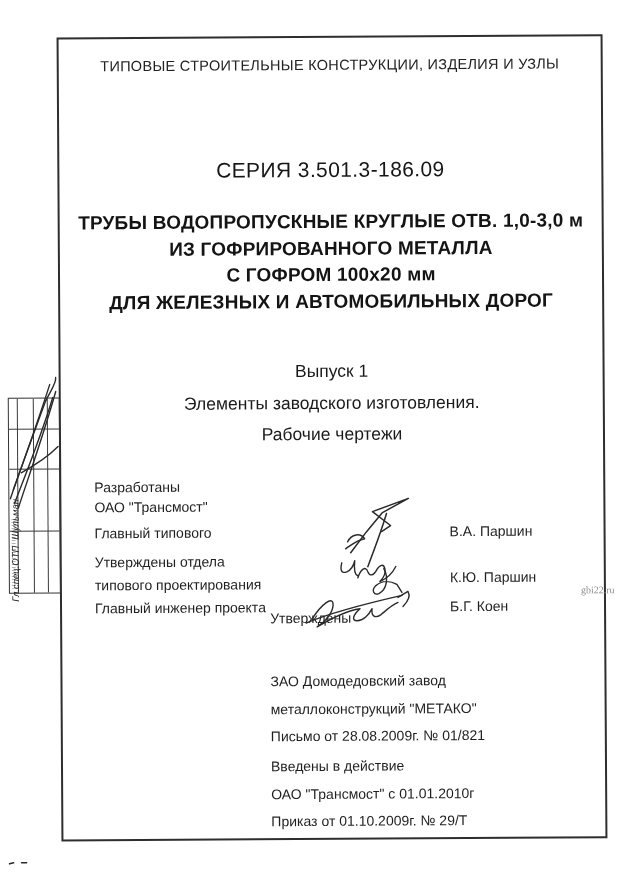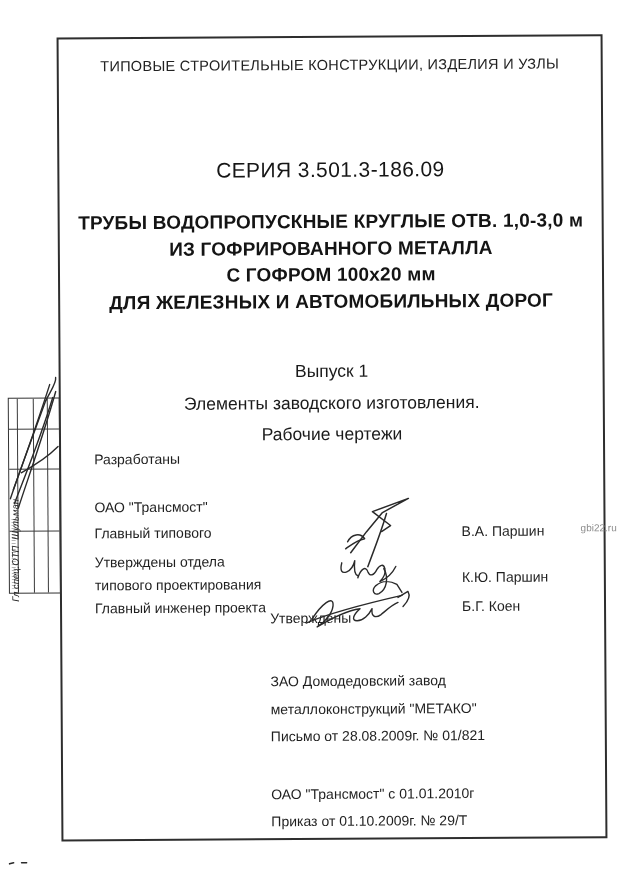--- a/index.html
+++ b/index.html
@@ -22,21 +22,21 @@
     background:#ffffff;
   }
   .abs{position:absolute;left:0;width:100%;}
   .center{text-align:center;white-space:nowrap;}
   .header-line{top:19px;font-size:14.5px;letter-spacing:.3px;color:#222;}
   .series{top:120px;font-size:21px;letter-spacing:.4px;color:#161616;}
   .main-title{top:171px;font-size:19px;font-weight:bold;line-height:26.5px;color:#141414;letter-spacing:.2px;}
   .issue{top:318px;font-size:17.5px;line-height:31.5px;color:#1a1a1a;}
   .txt{position:absolute;font-size:14px;color:#1f1f1f;white-space:nowrap;}
   .lcol{left:33px;}
-  .ncol{left:400px;text-align:center;}
+  .ncol{left:388px;text-align:center;}
   .acol{left:208px;}
   
   .stamp{
     position:absolute;left:8px;top:396px;width:52px;height:196px;
     border:1.5px solid #333;box-sizing:border-box;
   }
   .stamp .vline{position:absolute;top:0;bottom:0;width:1px;background:#3a3a3a;}
   .stamp .hline{position:absolute;left:0;right:0;height:1px;background:#3a3a3a;}
   .vtext{
     position:absolute;
@@ -44,22 +44,22 @@
     white-space:nowrap;
     transform:rotate(-90deg);
     transform-origin:left bottom;
   }
   .microtext{
     position:absolute;left:2px;top:120px;width:4px;height:70px;
     background:repeating-linear-gradient(180deg,#777 0 1px,transparent 1px 3px);
     opacity:.55;
   }
   .watermark{
-    position:absolute;left:580px;top:524px;
-    font-size:10px;color:#8d8d8d;z-index:5;
+    position:absolute;left:580px;top:586px;
+    font-size:10px;color:#8d8d8d;z-index:5;font-family:Liberation Serif, serif;
   }
   .sig-layer{position:absolute;left:0;top:0;width:620px;height:877px;z-index:4;}
   svg path, svg polyline{fill:none;stroke:#2a2a2a;stroke-linecap:round;stroke-linejoin:round;}
 </style>
 </head>
 <body>
 
 <div class="scan">
 
   <div class="sheet">
@@ -74,38 +74,39 @@
       <div>С ГОФРОМ 100х20 мм</div>
       <div>ДЛЯ ЖЕЛЕЗНЫХ И АВТОМОБИЛЬНЫХ ДОРОГ</div>
     </div>
 
     <div class="abs center issue">
       <div>Выпуск 1</div>
       <div>Элементы заводского изготовления.</div>
       <div>Рабочие чертежи</div>
     </div>
 
-    <div class="txt lcol" style="top:412px">Разработаны</div>
+    <div class="txt lcol" style="top:440px">Разработаны</div>
     <div class="txt lcol" style="top:460px">ОАО "Трансмост"</div>
 
     <div class="txt lcol" style="top:486px">Главный типового</div>
     <div class="txt ncol" style="top:486px">В.А. Паршин</div>
 
     <div class="txt lcol" style="top:515px">Утверждены отдела</div>
     <div class="txt lcol" style="top:538px">типового проектирования</div>
     <div class="txt ncol" style="top:532px">К.Ю. Паршин</div>
 
     <div class="txt lcol" style="top:561px">Главный инженер проекта</div>
     <div class="txt ncol" style="top:561px">Б.Г. Коен</div>
 
     <div class="txt acol" style="top:572px">Утверждены</div>
     <div class="txt acol" style="top:635px">ЗАО Домодедовский завод</div>
     <div class="txt acol" style="top:663px">металлоконструкций "МЕТАКО"</div>
     <div class="txt acol" style="top:690px">Письмо от 28.08.2009г. № 01/821</div>
 
+    <div class="txt acol" style="top:720px">Введены в действие</div>
     <div class="txt acol" style="top:748px">ОАО "Трансмост" с 01.01.2010г</div>
     <div class="txt acol" style="top:775px">Приказ от 01.10.2009г. № 29/Т</div>
   </div>
 
   <div class="stamp">
     <div class="vline" style="left:8px"></div>
     <div class="vline" style="left:24px"></div>
     <div class="vline" style="left:38px"></div>
     <div class="hline" style="top:30px"></div>
     <div class="hline" style="top:70px"></div>

